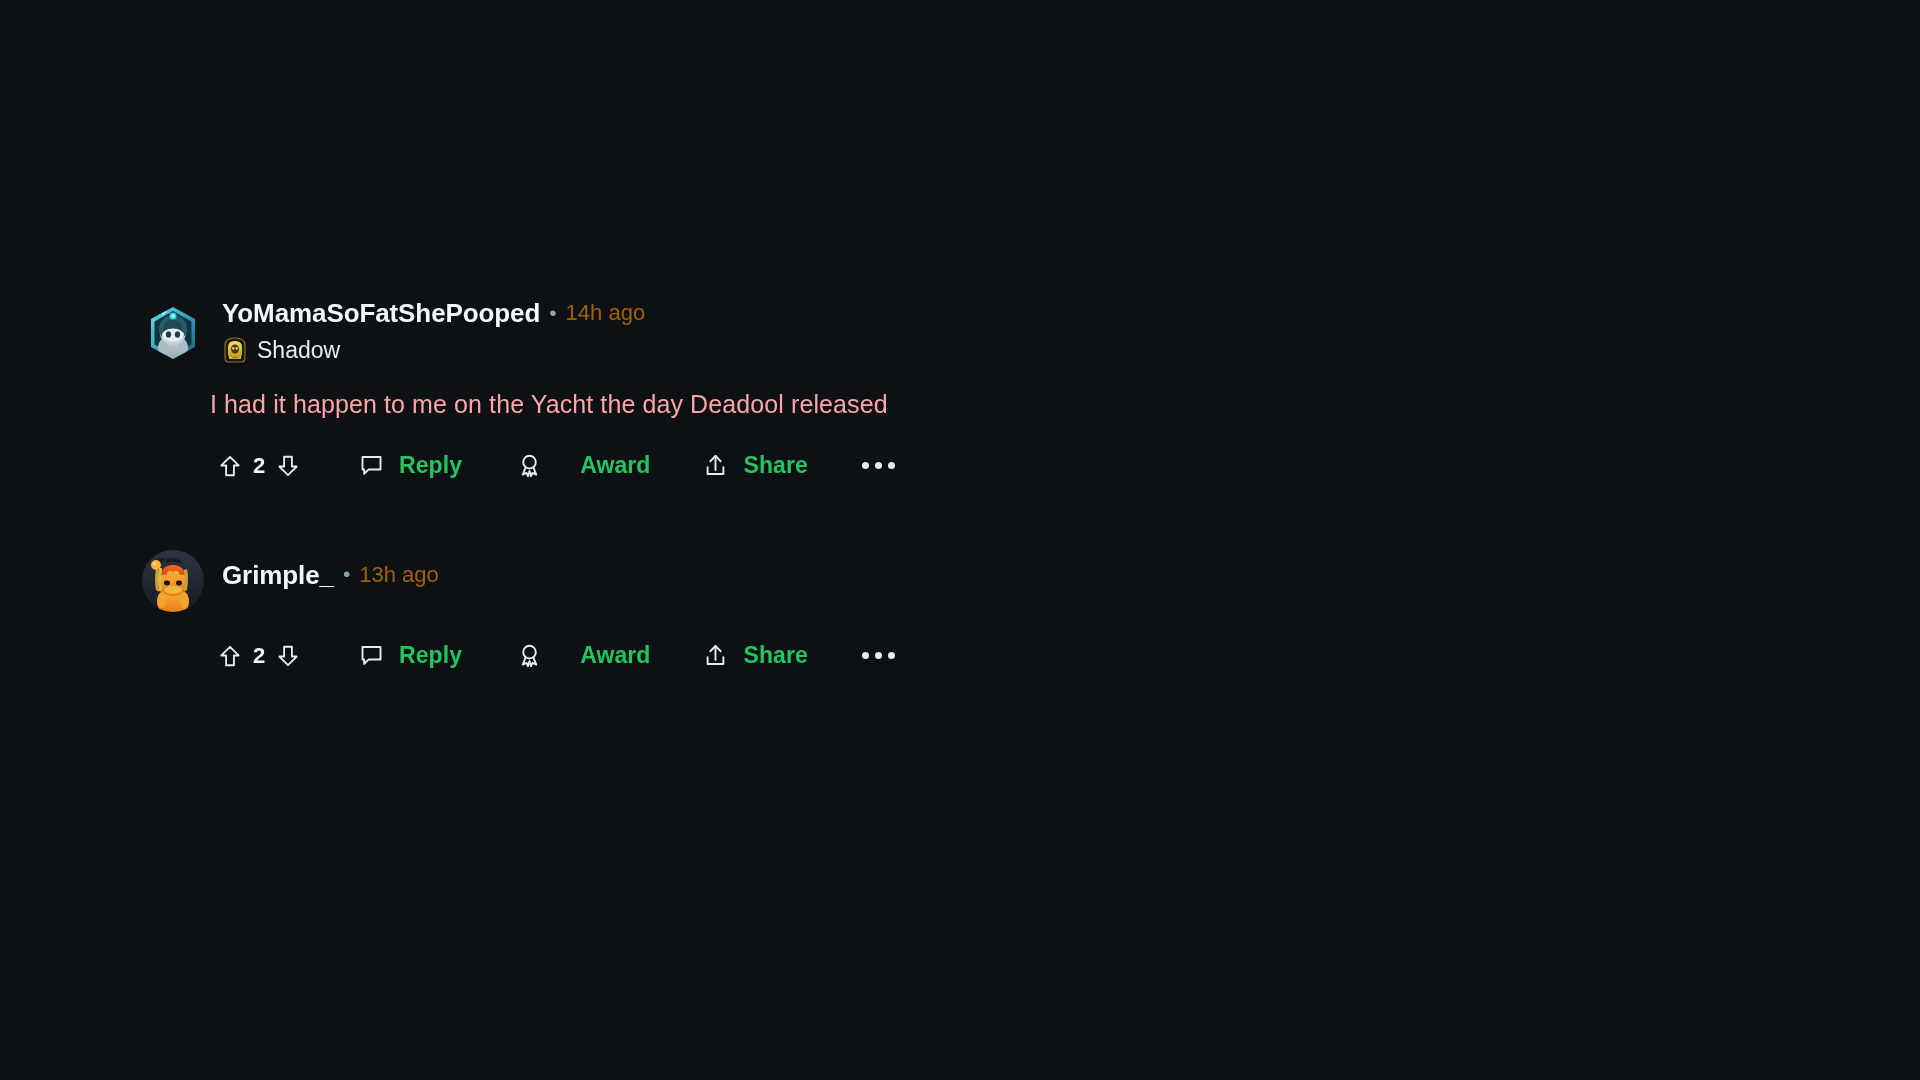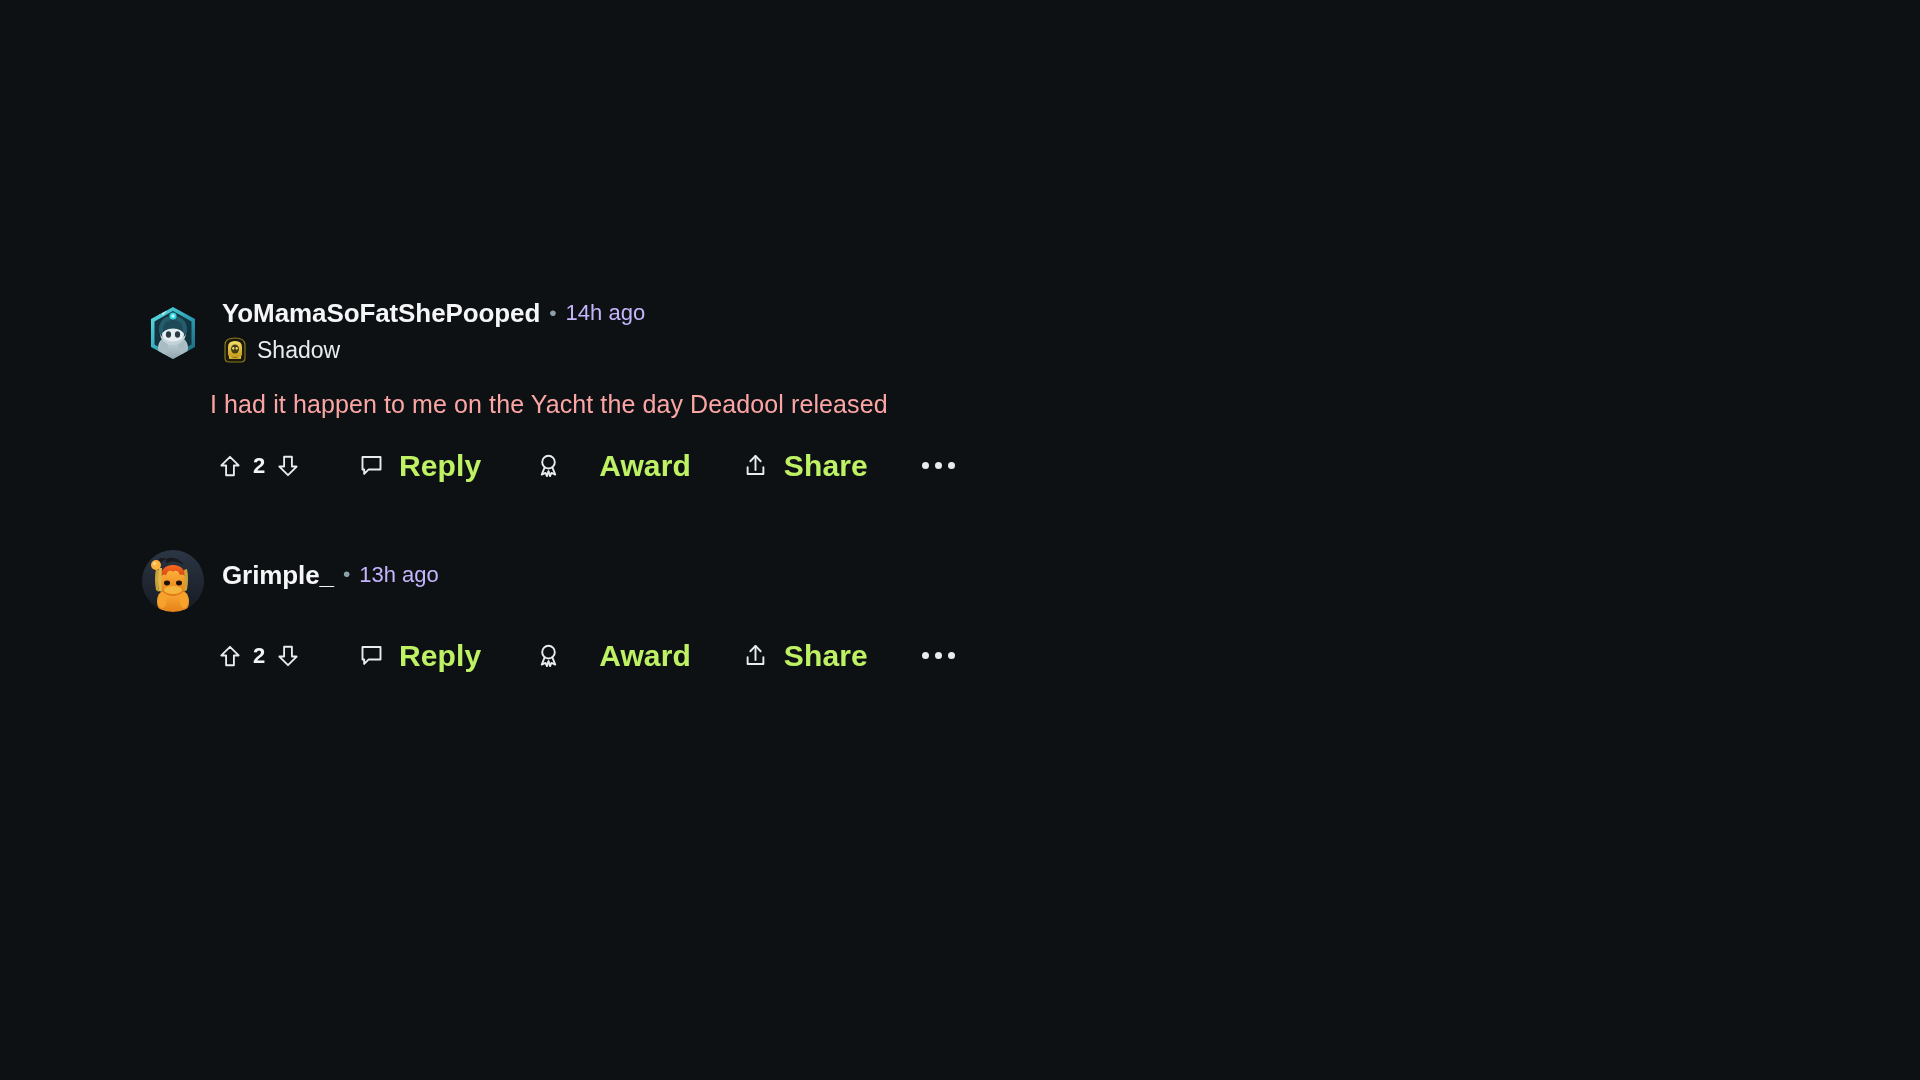--- a/index.html
+++ b/index.html
@@ -91,21 +91,21 @@
   .dot-sep {
     color:#8ba2ad;
     font-size:21px;
     padding:0 9px;
     position:relative;
     top:-1px;
   }
 
   .timestamp {
     font-size:22px;
-    color:#c4b5fd;
+    color:#a16207;
     font-weight:normal;
     white-space:nowrap;
   }
 
   .flair-row {
     display:flex;
     align-items:center;
     gap:9px;
     margin-top:10px;
   }
@@ -178,23 +178,23 @@
   .act-icon {
     width:30px;
     height:30px;
     display:flex;
     align-items:center;
     justify-content:center;
     flex:0 0 30px;
   }
 
   .act-label {
-    font-size:30px;
+    font-size:23px;
     font-weight:bold;
-    color:#bef264;
+    color:#22c55e;
     letter-spacing:0.1px;
     white-space:nowrap;
   }
 
   .gap-reply   { margin-left:48px; }
   .gap-award   { margin-left:52px;gap:36px; }
   .gap-share   { margin-left:50px;text-align:center; }
   .gap-more    { margin-left:48px; }
 
   .more-btn {

